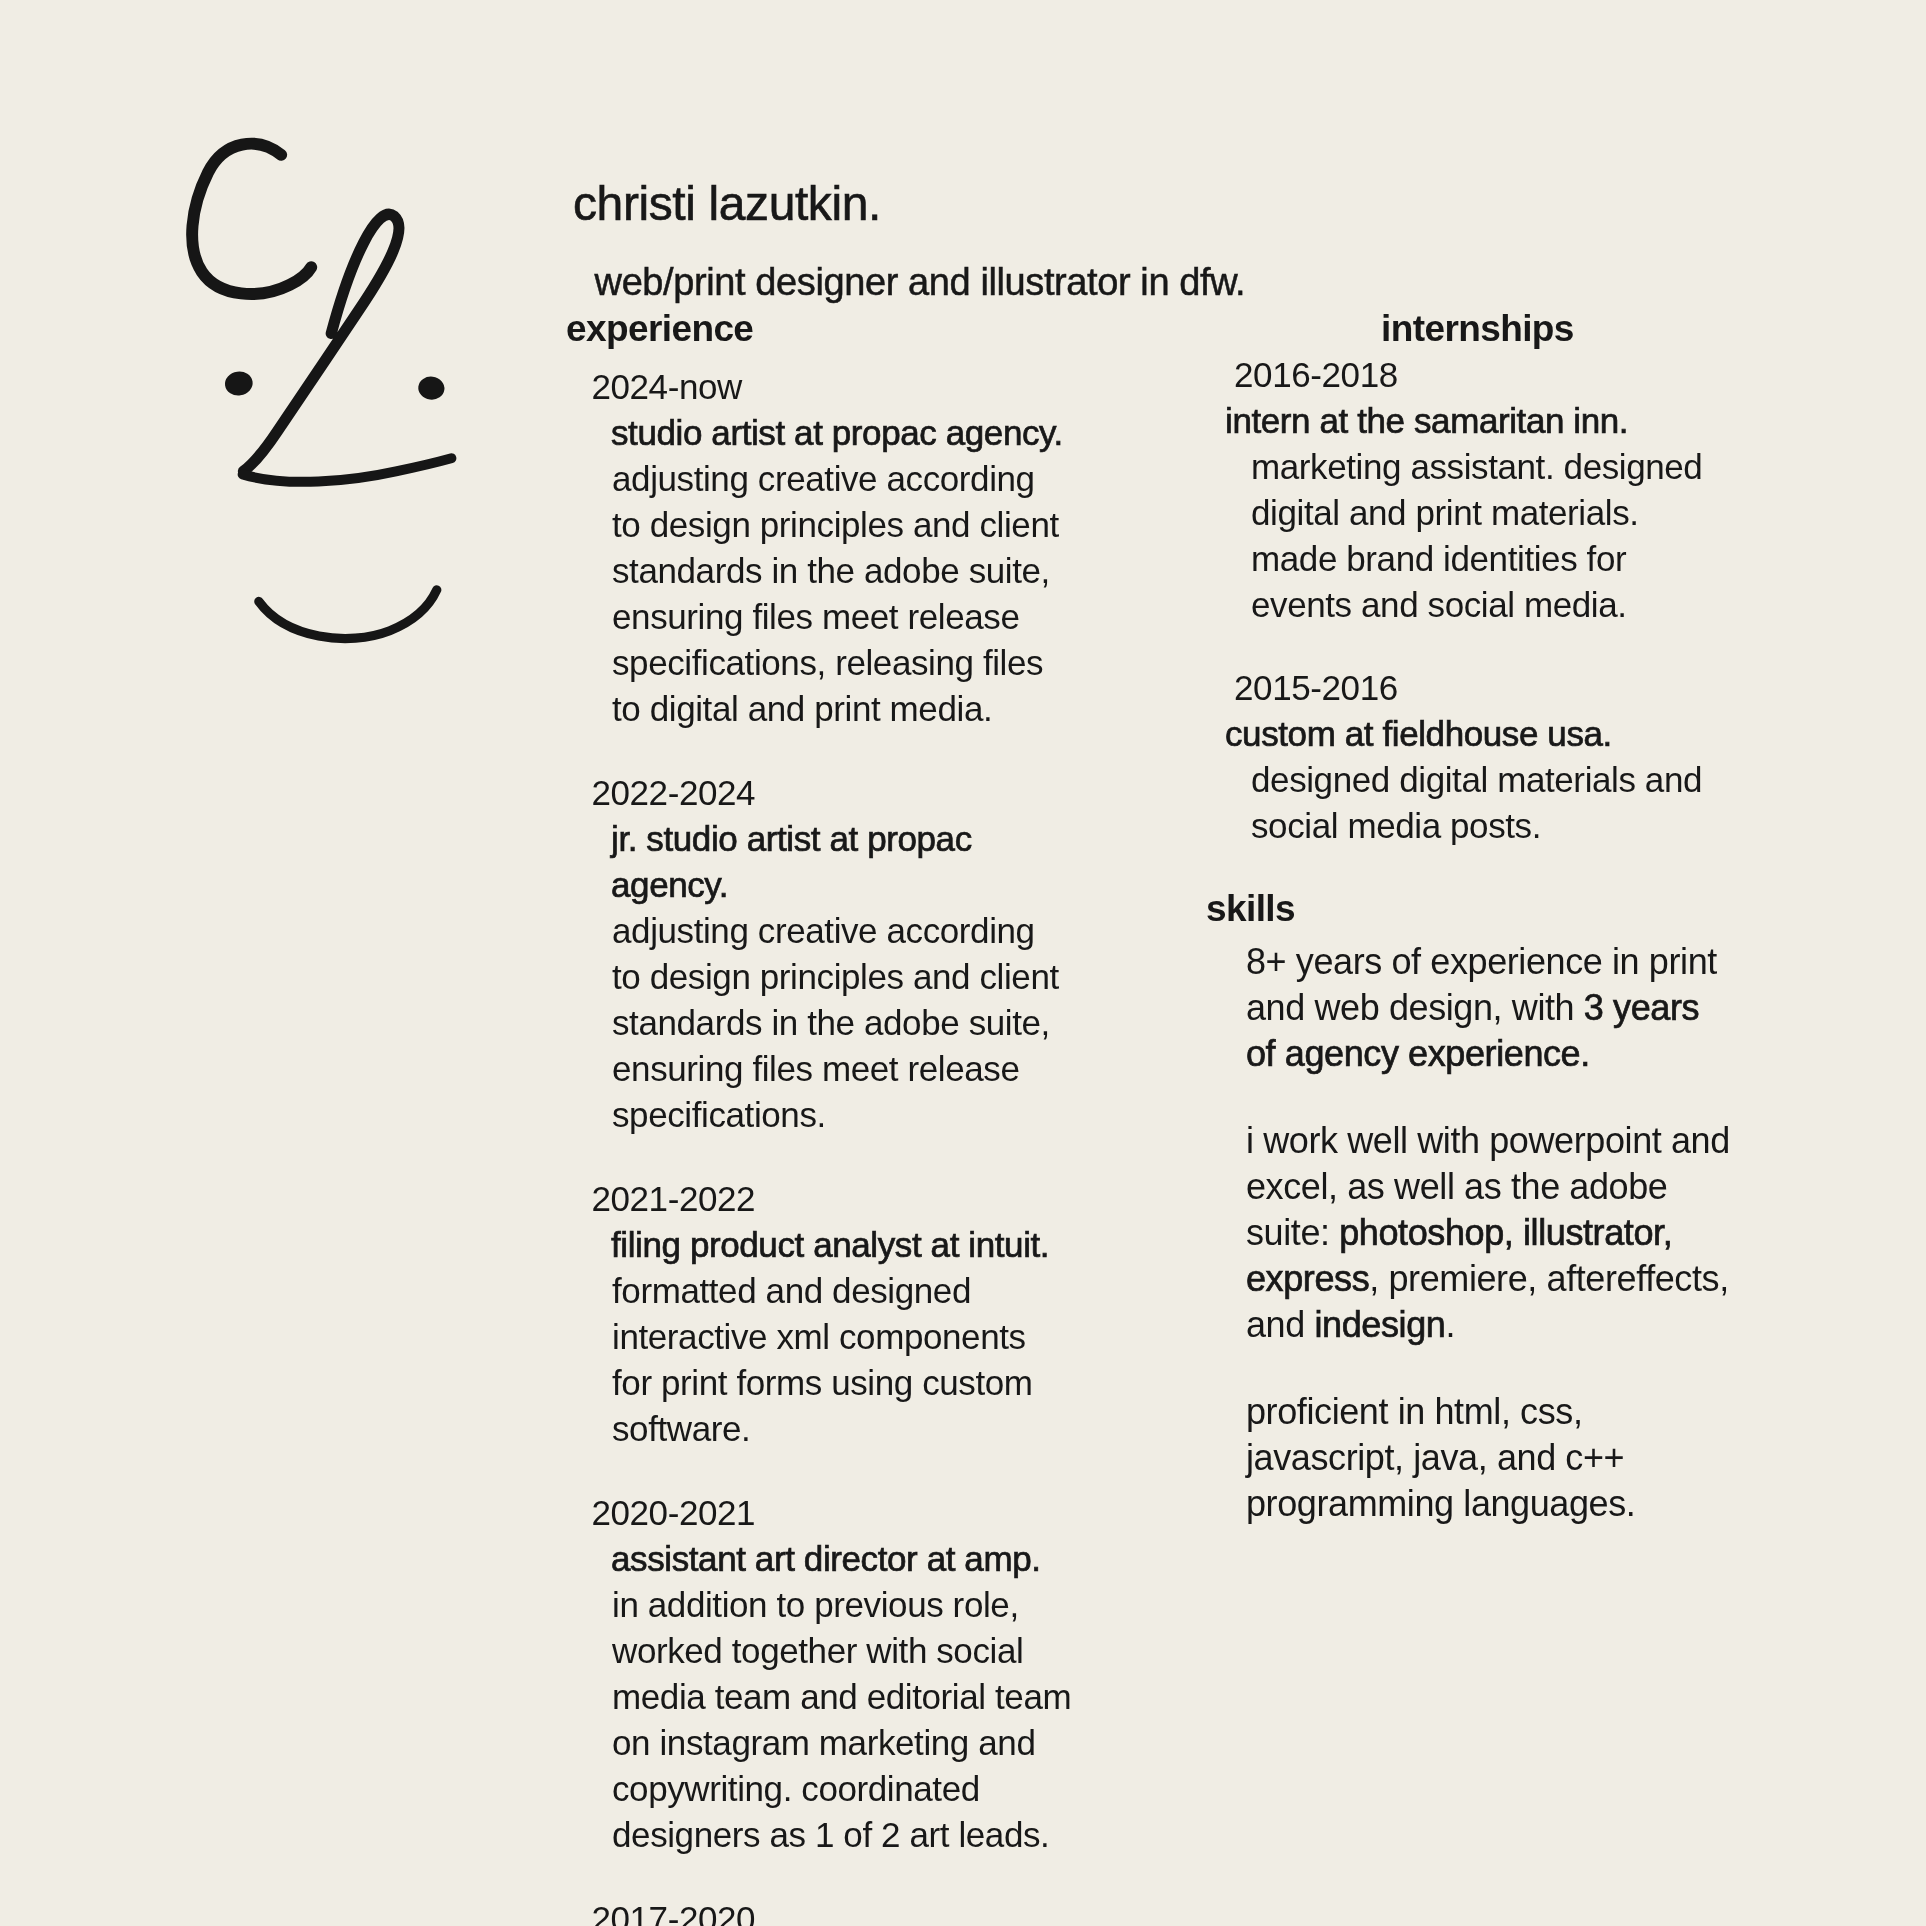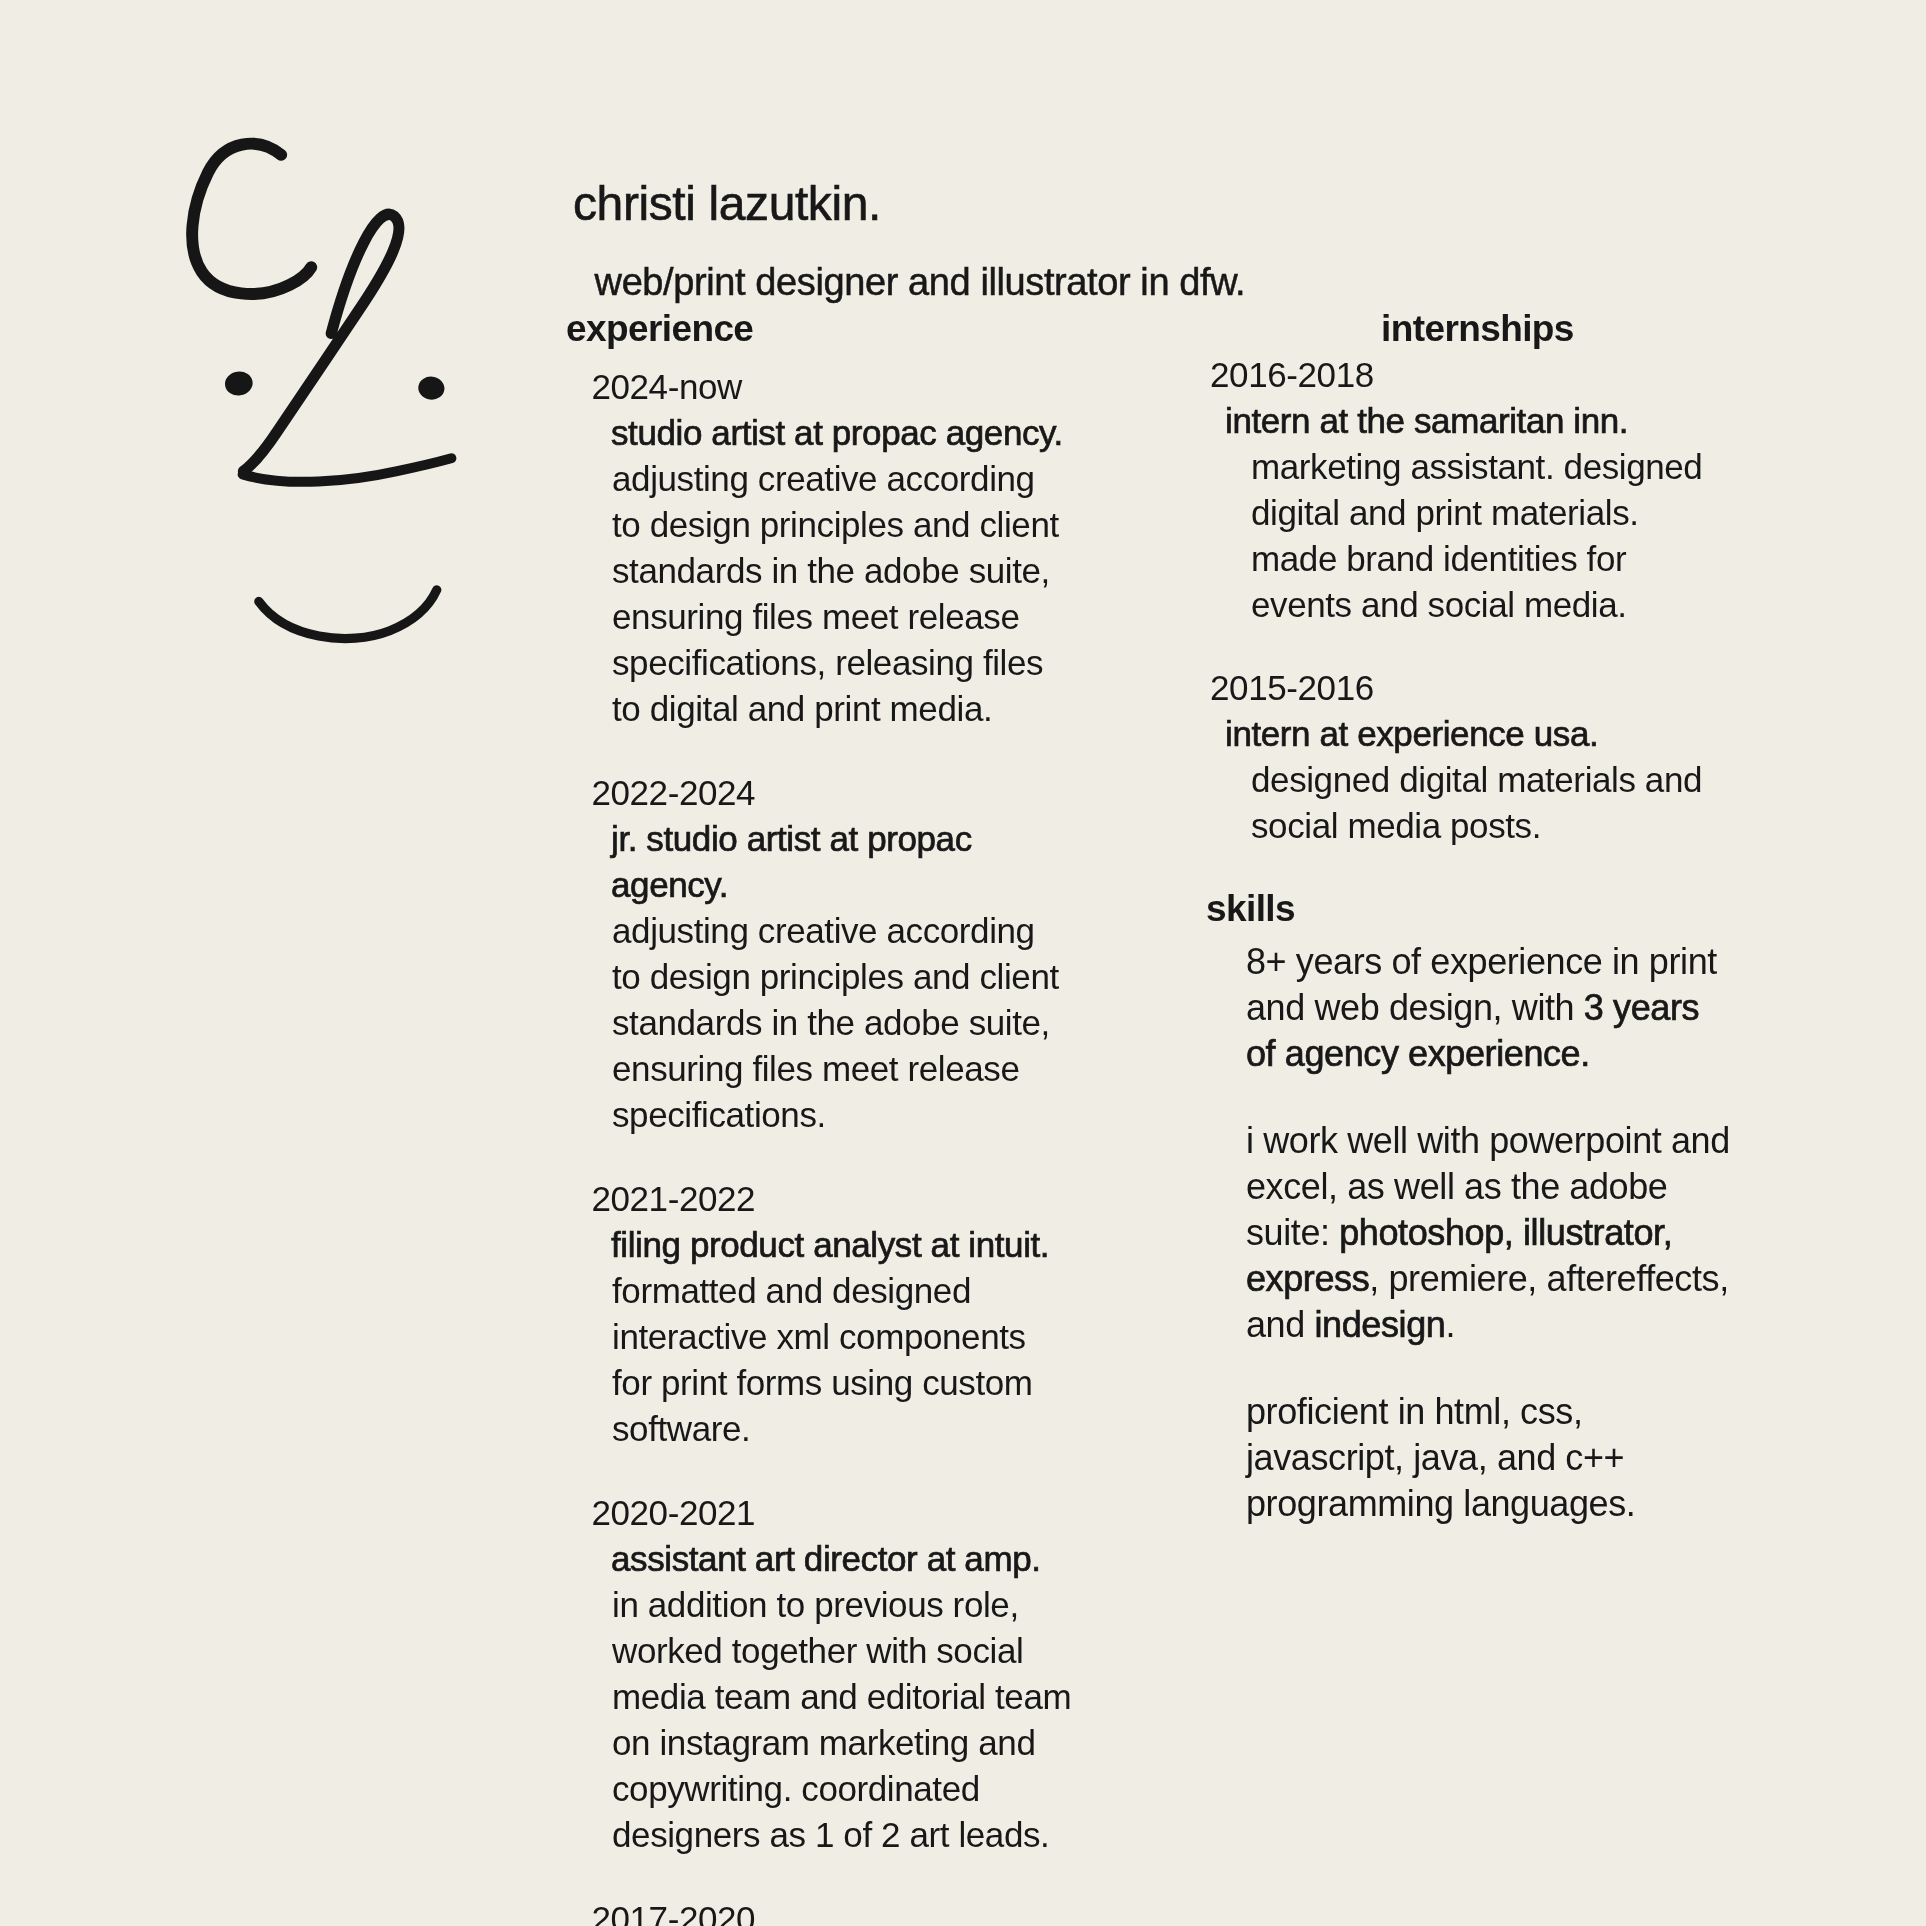--- a/index.html
+++ b/index.html
@@ -28,21 +28,21 @@
   .job{margin-bottom:38px;}
   
   .col-right{left:1206px;top:308px;}
   .col-right .h{margin-bottom:13.5px;}
   .edu{margin-bottom:38px;}
   .edu .date{margin-left:22.3px;}
   .edu .body{margin-left:19px;}
   .edu .honors{margin-left:45px;font-size:35px;line-height:46px;}
   .h-internships{margin-left:19px;margin-bottom:2.3px !important;text-align:center;}
   .intern{margin-bottom:37px;}
-  .intern .date{margin-left:4px;}
+  .intern .date{margin-left:28px;}
   .intern .jtitle{margin-left:19px;}
   .intern .body{margin-left:45px;}
   .intern-list{margin-bottom:39px;}
   .h-skills{margin-bottom:8.5px !important;}
   .skillp{margin-left:40px;margin-bottom:41px;font-size:36px;line-height:46px;}
   
   .logo{left:184px;top:134px;width:286px;height:536px;}
 </style>
 </head>
 <body>
@@ -118,21 +118,21 @@
     <div class="intern">
       <div class="date">2016-2018</div>
       <div class="jtitle">intern at the samaritan inn.</div>
       <div class="body">marketing assistant. designed
 digital and print materials.
 made brand identities for
 events and social media.</div>
     </div>
     <div class="intern" style="margin-bottom:0;">
       <div class="date">2015-2016</div>
-      <div class="jtitle">intern at experience usa.</div>
+      <div class="jtitle">custom at fieldhouse usa.</div>
       <div class="body">designed digital materials and
 social media posts.</div>
     </div>
   </div>
 
   <h2 class="h h-skills">skills</h2>
   <div class="rich skillp"><span>8+ years of experience in print
 and web design, with </span><span class="med">3 years
 of agency experience.</span></div>
   <div class="rich skillp"><span>i work well with powerpoint and

